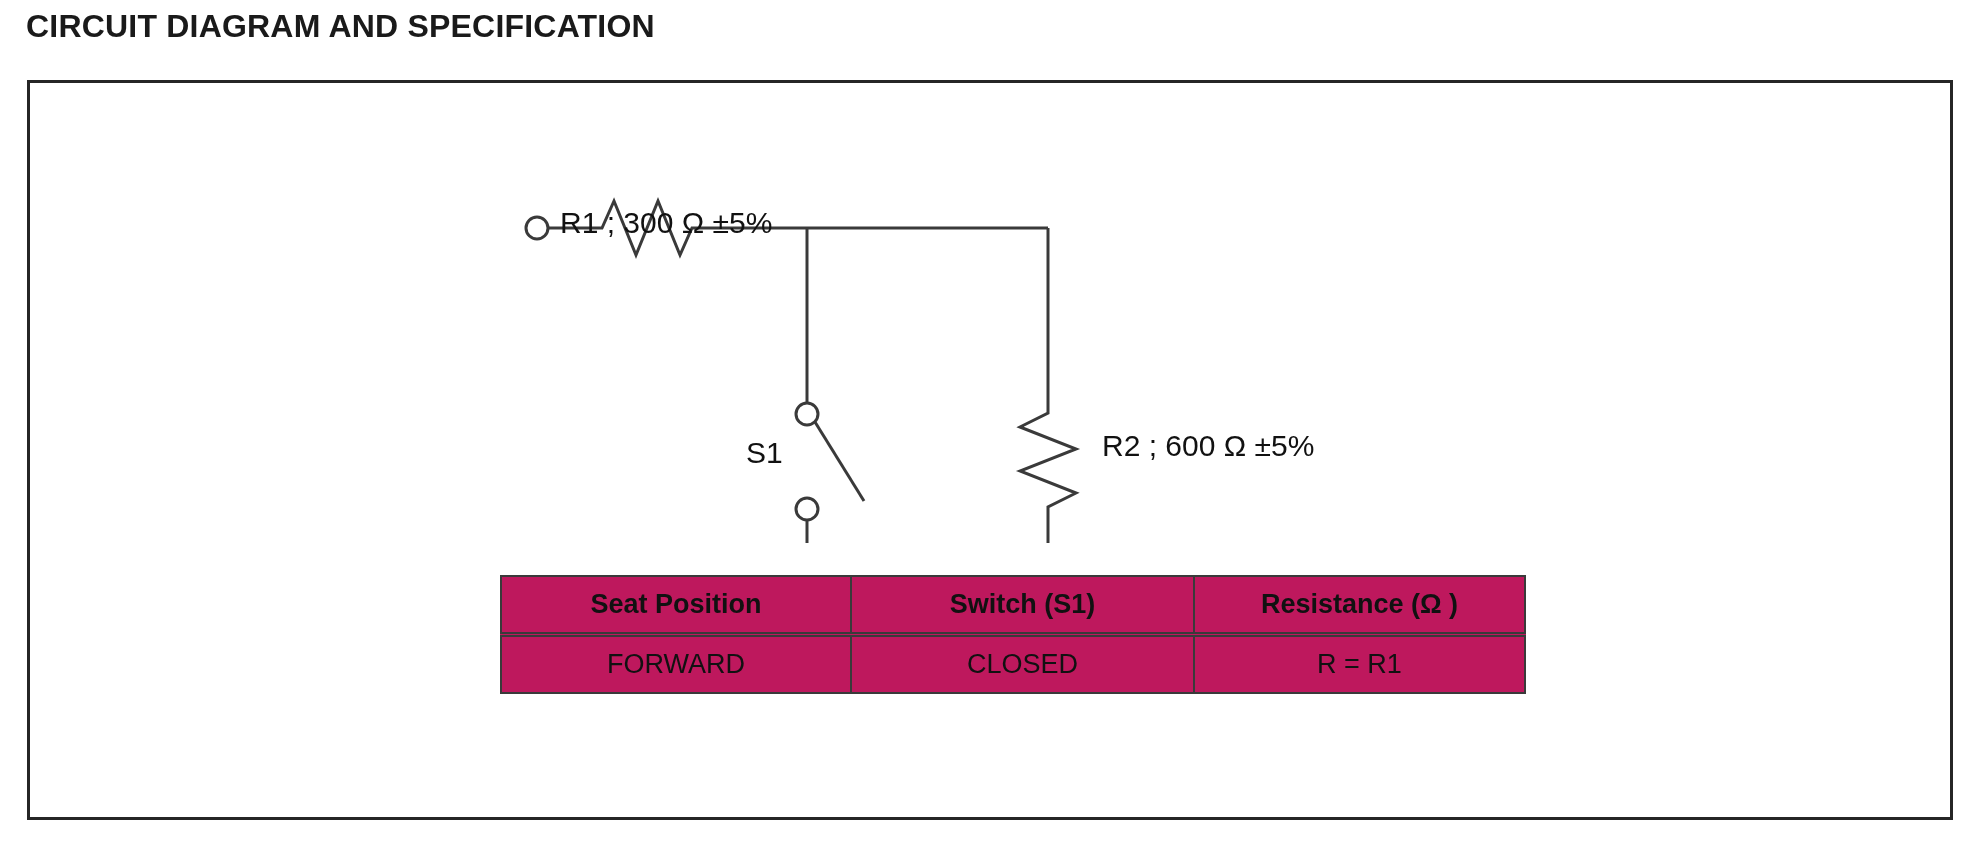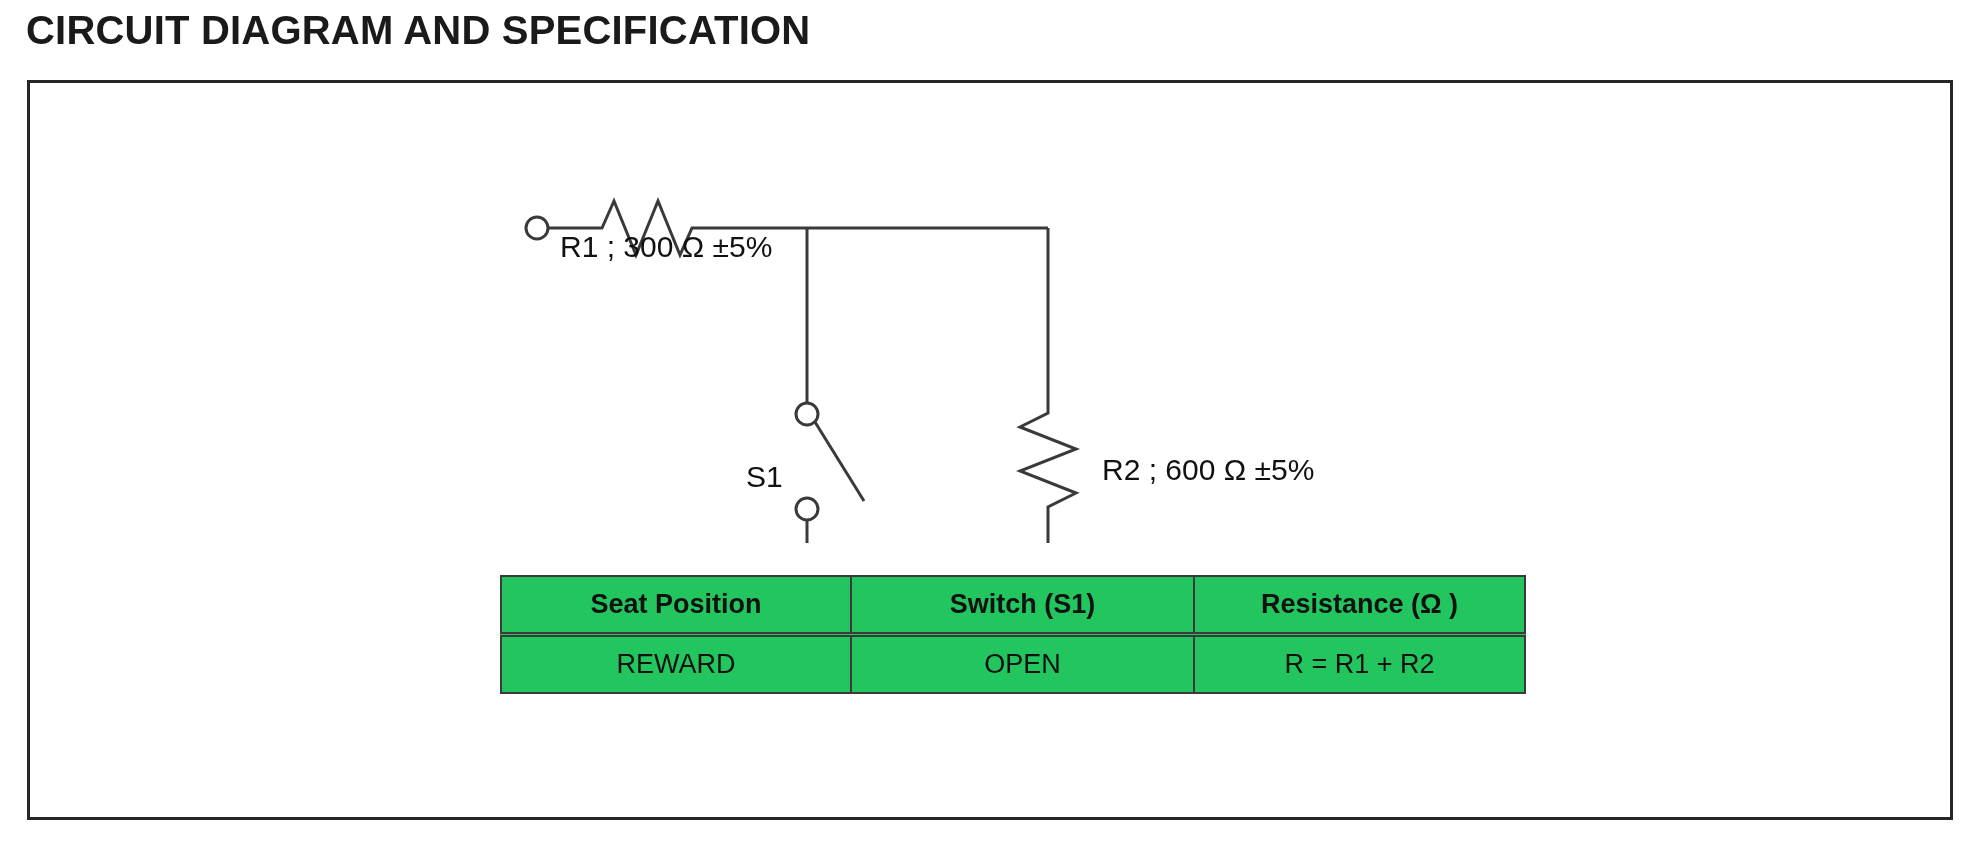--- a/index.html
+++ b/index.html
@@ -14,21 +14,21 @@
     color: #000000;
     overflow: hidden;
     position: relative;
   }
 
   
   .page-title {
     position: absolute;
     left: 26px;
     top: 8px;
-    font-size: 40px;
+    font-size: 32px;
     font-weight: bold;
     letter-spacing: 0.2px;
     color: #1a1a1a;
     white-space: nowrap;
   }
 
   
   .figure-frame {
     position: absolute;
     left: 27px;
@@ -53,38 +53,37 @@
   }
 
   
   .sch-label {
     position: absolute;
     font-size: 30px;
     font-weight: normal;
     color: #111111;
     white-space: nowrap;
     line-height: 1;
-    margin-top: 24px;
   }
   .label-r1 { left: 530px;  top: 125px; }
   .label-r2 { left: 1072px; top: 348px; text-align: center; }
   .label-s1 { left: 716px;  top: 355px; }
 
   
   .spec-table-wrap {
     position: absolute;
     left: 470px;
     top: 492px;
     width: 1024px;
   }
   table.spec-table {
     border-collapse: collapse;
     width: 1024px;
     table-layout: fixed;
-    background: #22c55e;
+    background: #be185d;
   }
   table.spec-table th,
   table.spec-table td {
     border: 2px solid #3a3a3a;
     text-align: center;
     vertical-align: middle;
     font-size: 27px;
     color: #111111;
     height: 55px;
     padding: 0 6px;
@@ -157,22 +156,22 @@
           <col class="c3">
       </colgroup>
       <thead>
         <tr>
           <th>Seat Position</th>
           <th>Switch (S1)</th>
           <th>Resistance (Ω )</th>
         </tr>
       </thead>
       <tbody>
-        <tr class="row-sep">
-          <td>REWARD</td>
-          <td>OPEN</td>
-          <td>R = R1 + R2</td>
+        <tr>
+          <td>FORWARD</td>
+          <td>CLOSED</td>
+          <td>R = R1</td>
         </tr>
       </tbody>
     </table>
   </div>
 
 </div>
 
 </body></html>

